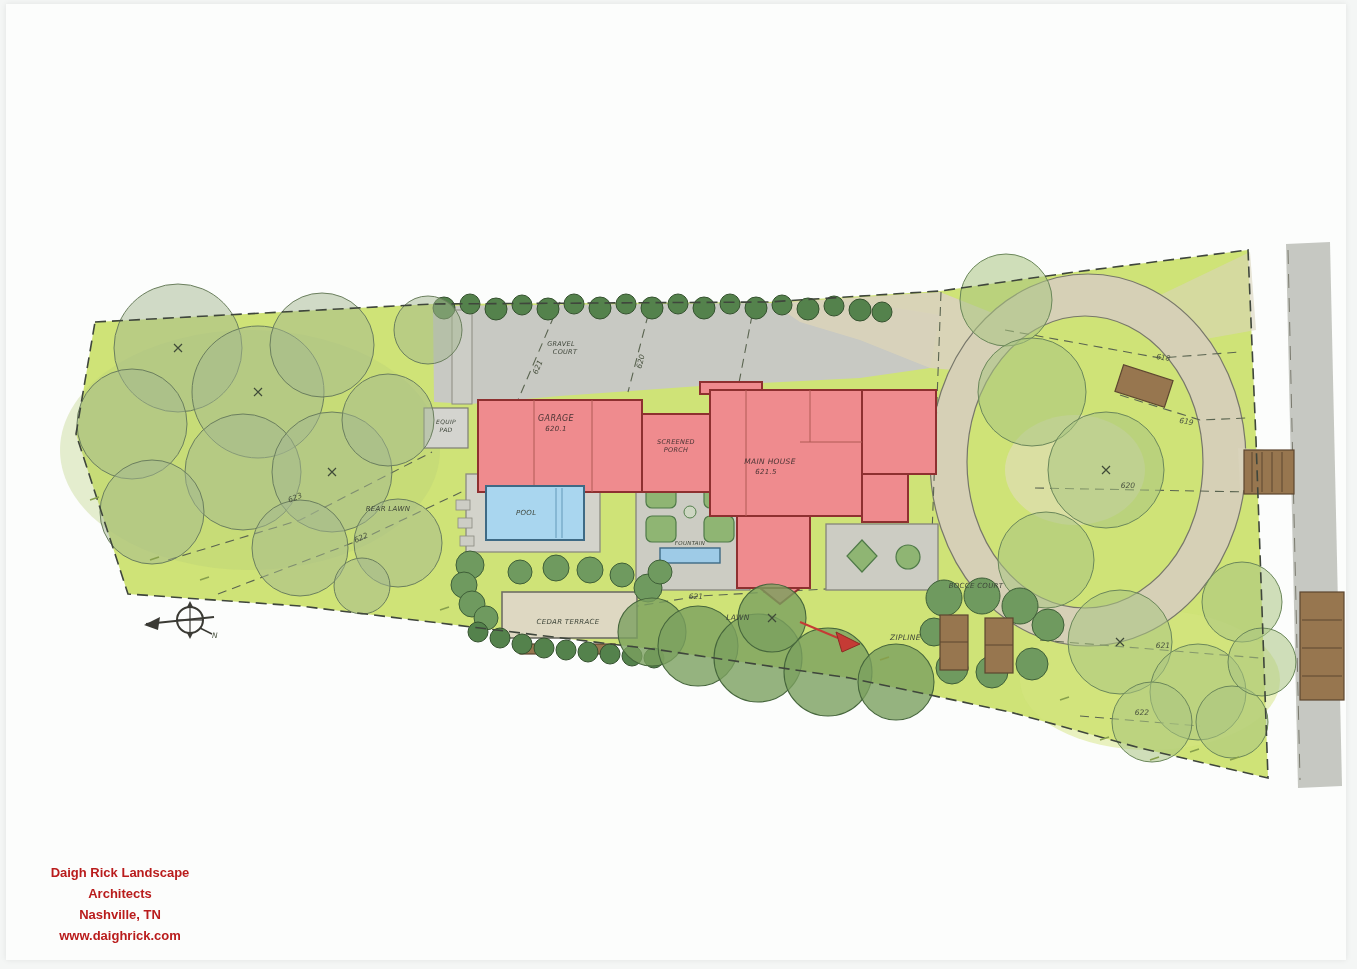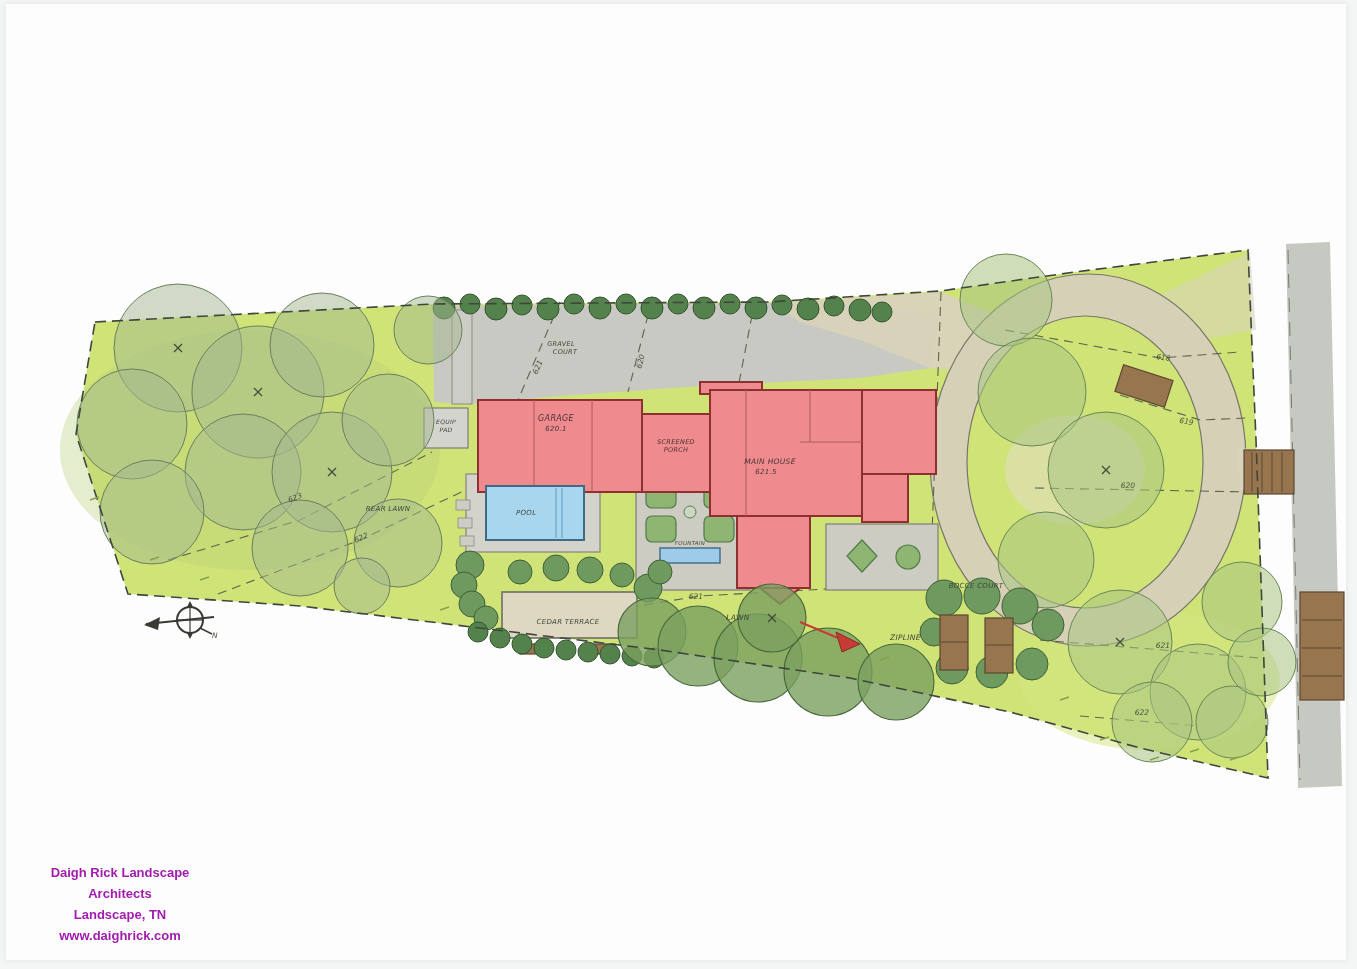--- a/index.html
+++ b/index.html
@@ -21,21 +21,21 @@
   .treelight2{fill:rgba(170,196,130,.55);stroke:#6b875a;stroke-width:1;}
   .treedark{fill:rgba(122,160,95,.8);stroke:#46663c;stroke-width:1.1;}
   .hedge{fill:#54824c;stroke:#35522f;stroke-width:1;}
   .bush{fill:#6f9a5f;stroke:#3f5f38;stroke-width:1;}
   .wood{fill:#97764f;stroke:#5d4630;stroke-width:1.2;}
   .contour{stroke:#5a6450;stroke-width:1.1;fill:none;stroke-dasharray:9 6;}
   .bound{stroke:#3f463c;stroke-width:1.6;fill:none;stroke-dasharray:11 6;}
   .hand{font-family:"DejaVu Sans",sans-serif;font-style:italic;fill:#3d4438;letter-spacing:.3px;}
   .handh{font-family:"DejaVu Sans",sans-serif;font-style:italic;fill:#4a3434;letter-spacing:.3px;}
   .cnum{font-family:"DejaVu Sans",sans-serif;font-style:italic;font-size:7.5px;fill:#49523f;}
-  .footer{position:absolute;left:28px;top:862px;width:184px;text-align:center;color:#a21caf;
+  .footer{position:absolute;left:28px;top:862px;width:184px;text-align:center;color:#b91c1c;
           font-family:"Liberation Sans",sans-serif;font-weight:bold;font-size:13px;line-height:21px;}
   .footer .url{}
 </style>
 </head>
 <body>
 
 <div class="page">
   <div class="paper"></div>
 
   <svg width="1357" height="969" viewBox="0 0 1357 969">
@@ -295,16 +295,16 @@
       <text class="cnum" transform="rotate(8 1163 360)" x="1163" y="360" text-anchor="middle">618</text>
       <text class="cnum" transform="rotate(10 1186 424)" x="1186" y="424" text-anchor="middle">619</text>
       <text class="cnum" x="1128" y="488" text-anchor="middle">620</text>
       <text class="cnum" x="1163" y="648" text-anchor="middle">621</text>
       <text class="cnum" x="1142" y="715" text-anchor="middle">622</text>
     </g>
   </svg>
 
   <div class="footer">
     <div>Daigh Rick Landscape Architects</div>
-    <div>Landscape, TN</div>
+    <div>Nashville, TN</div>
     <div class="url">www.daighrick.com</div>
   </div>
 </div>
 
 </body></html>

